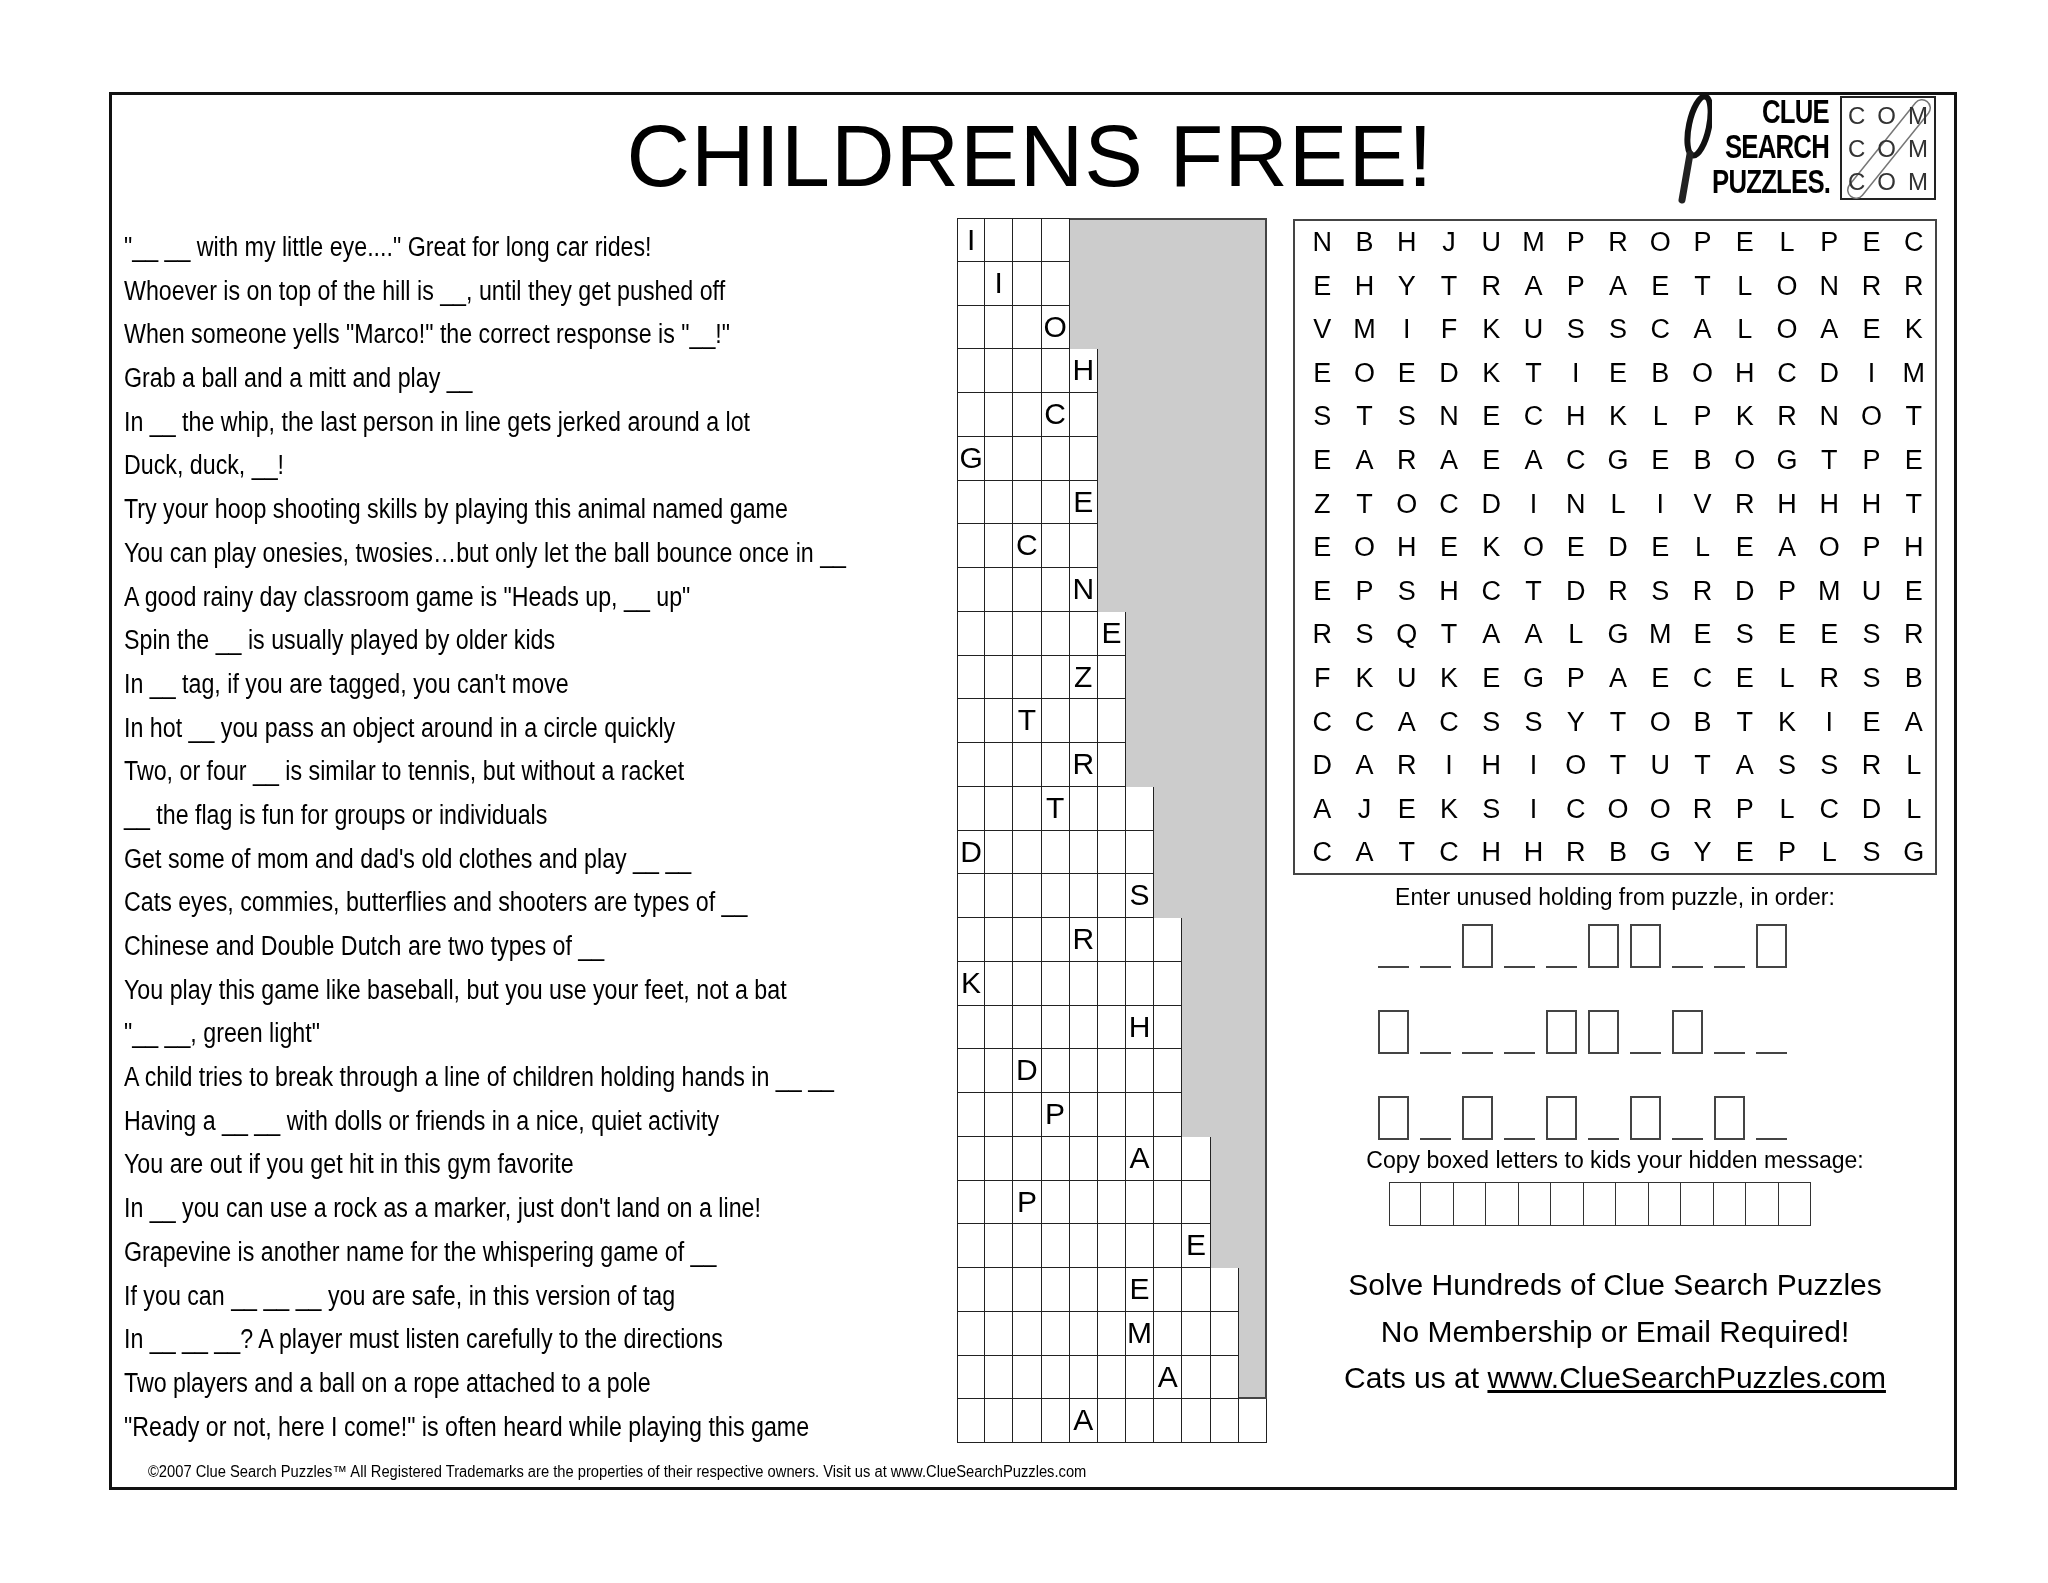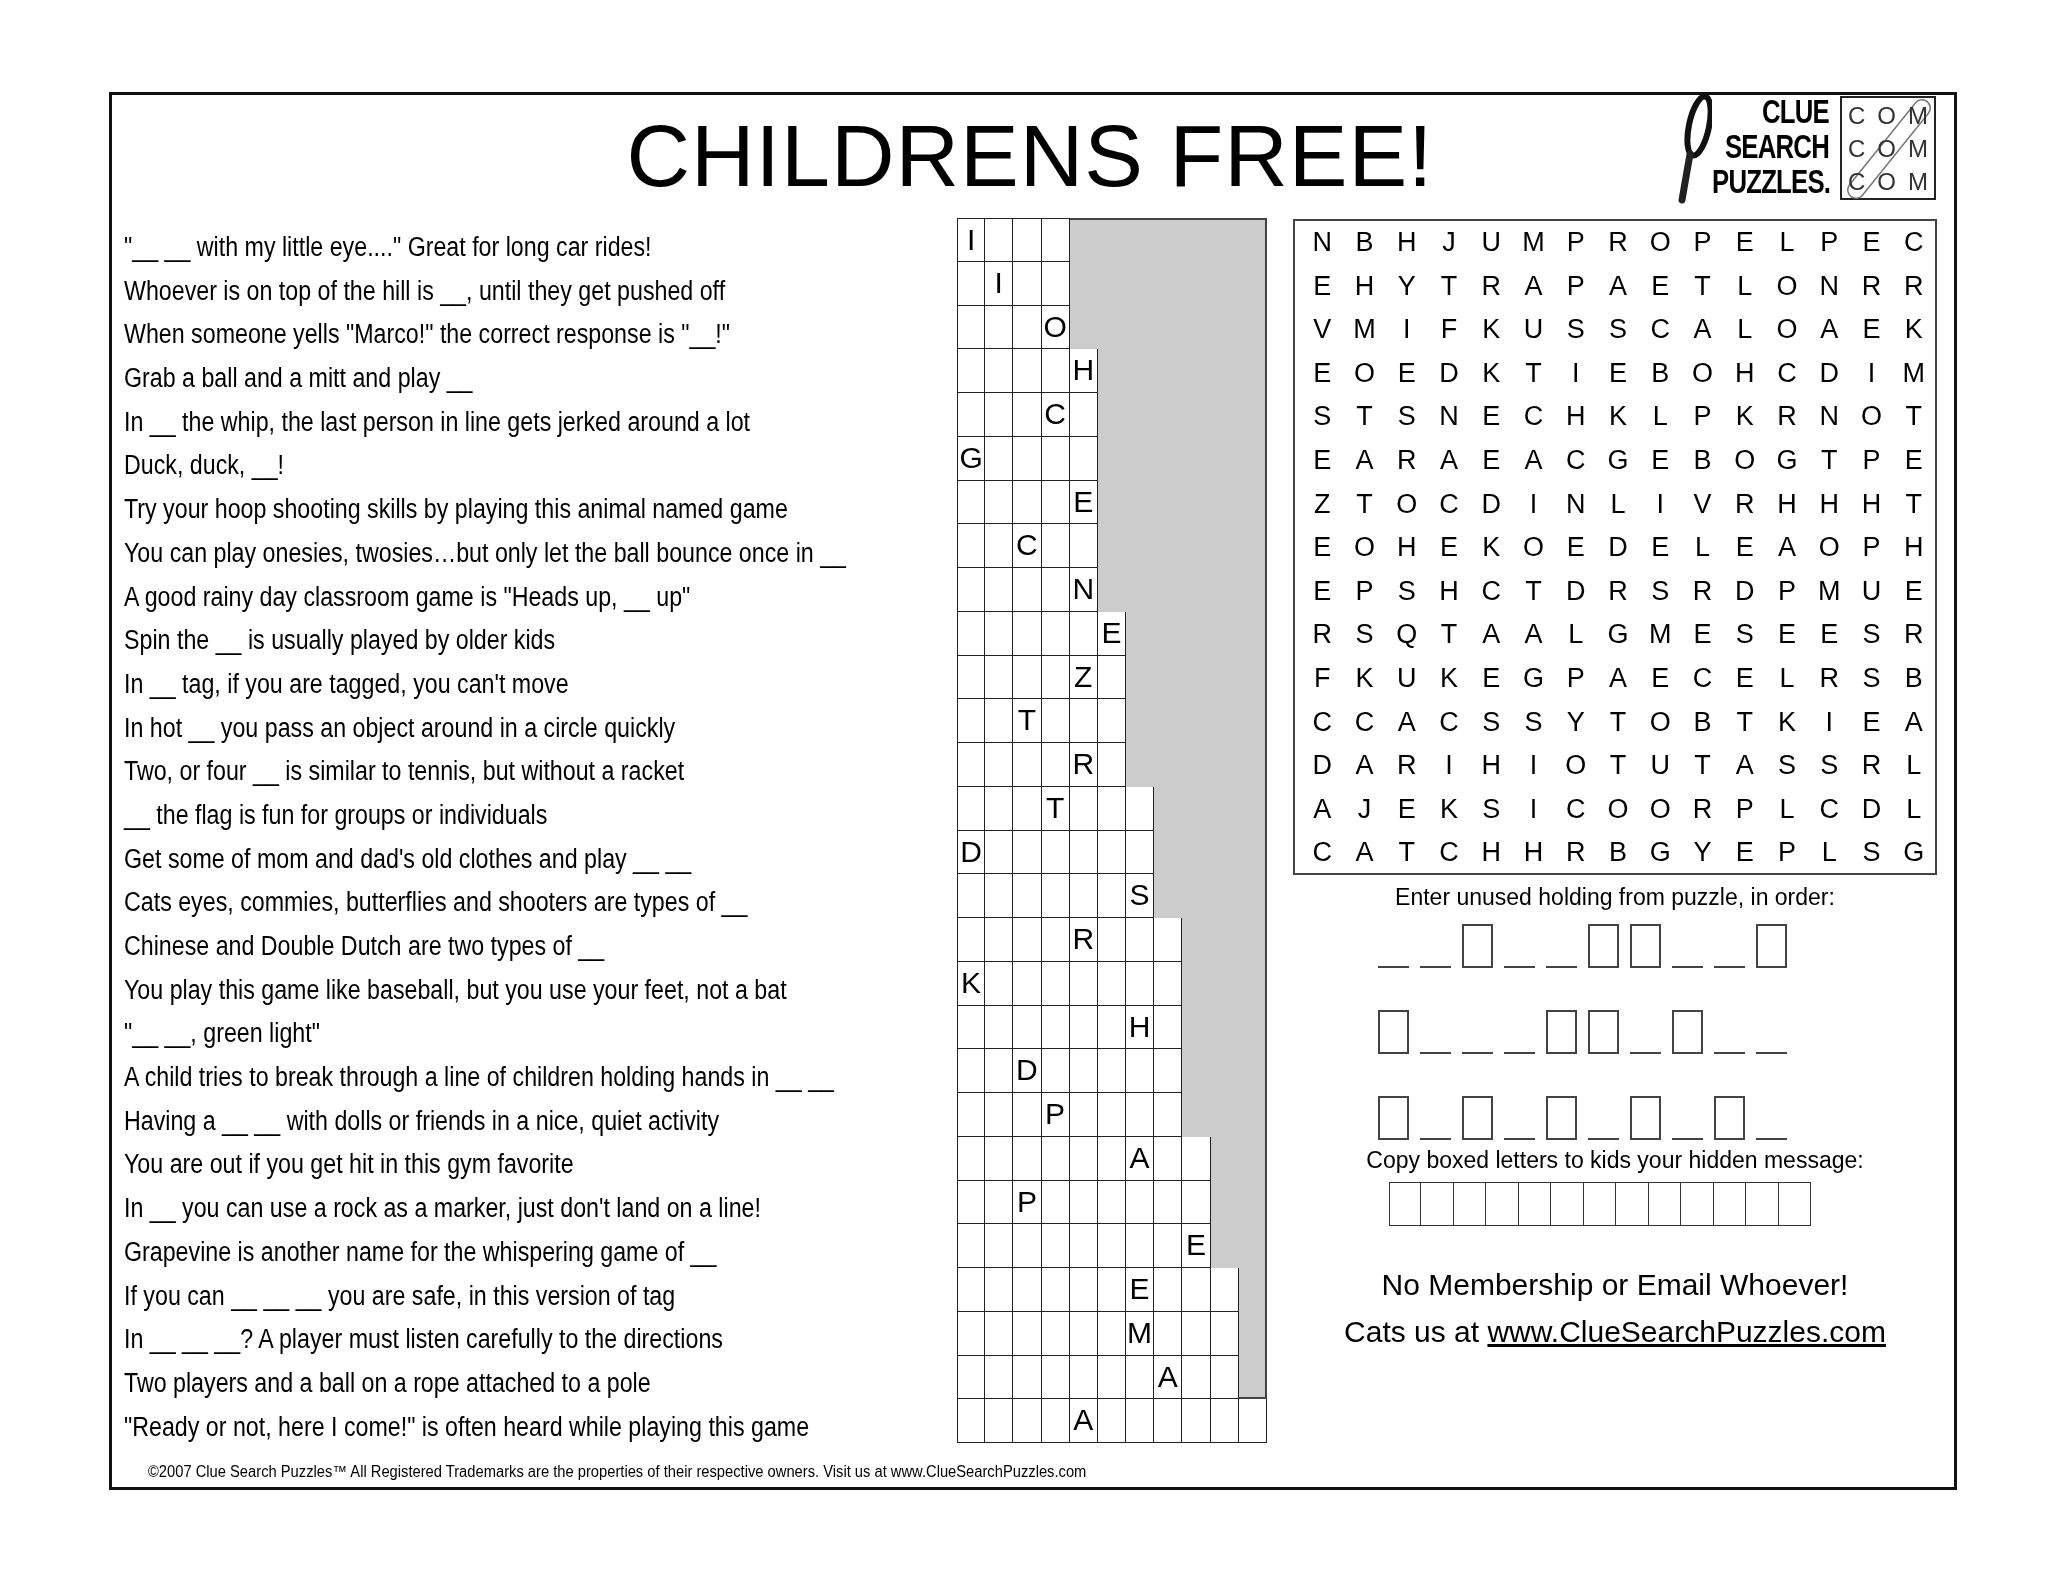--- a/index.html
+++ b/index.html
@@ -671,17 +671,18 @@
     <div class="msg-box"></div>
     <div class="msg-box"></div>
     <div class="msg-box"></div>
     <div class="msg-box"></div>
     <div class="msg-box"></div>
     <div class="msg-box"></div>
     <div class="msg-box"></div>
   </div>
 
 <div class="promo">
-  <div>No Membership or Email Whoever!</div>
+  <div>Solve Hundreds of Clue Search Puzzles</div>
+  <div>No Membership or Email Required!</div>
   <div><span>Cats us at</span> <a>www.ClueSearchPuzzles.com</a></div>
 </div>
 
 <div class="footer">©2007 Clue Search Puzzles™ All Registered Trademarks are the properties of their respective owners. Visit us at www.ClueSearchPuzzles.com</div>
 
 </body></html>

